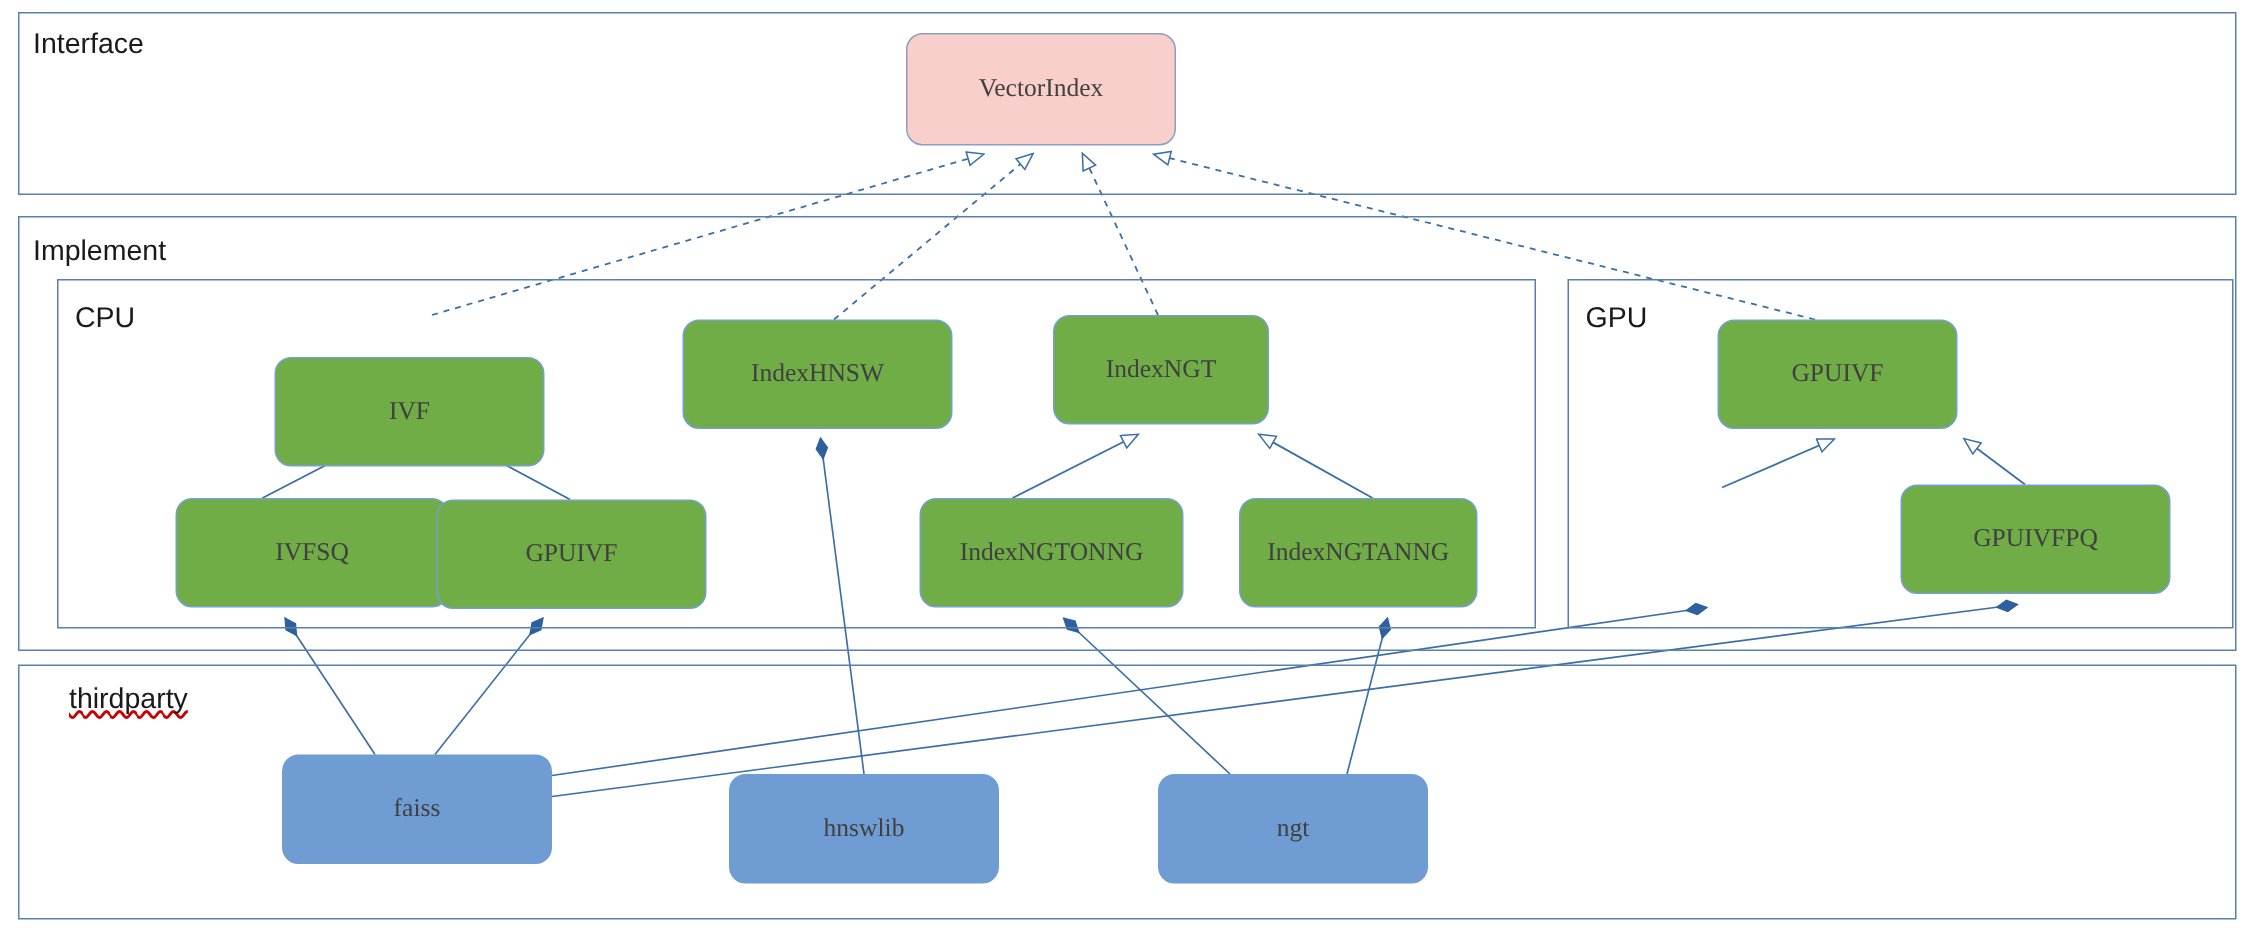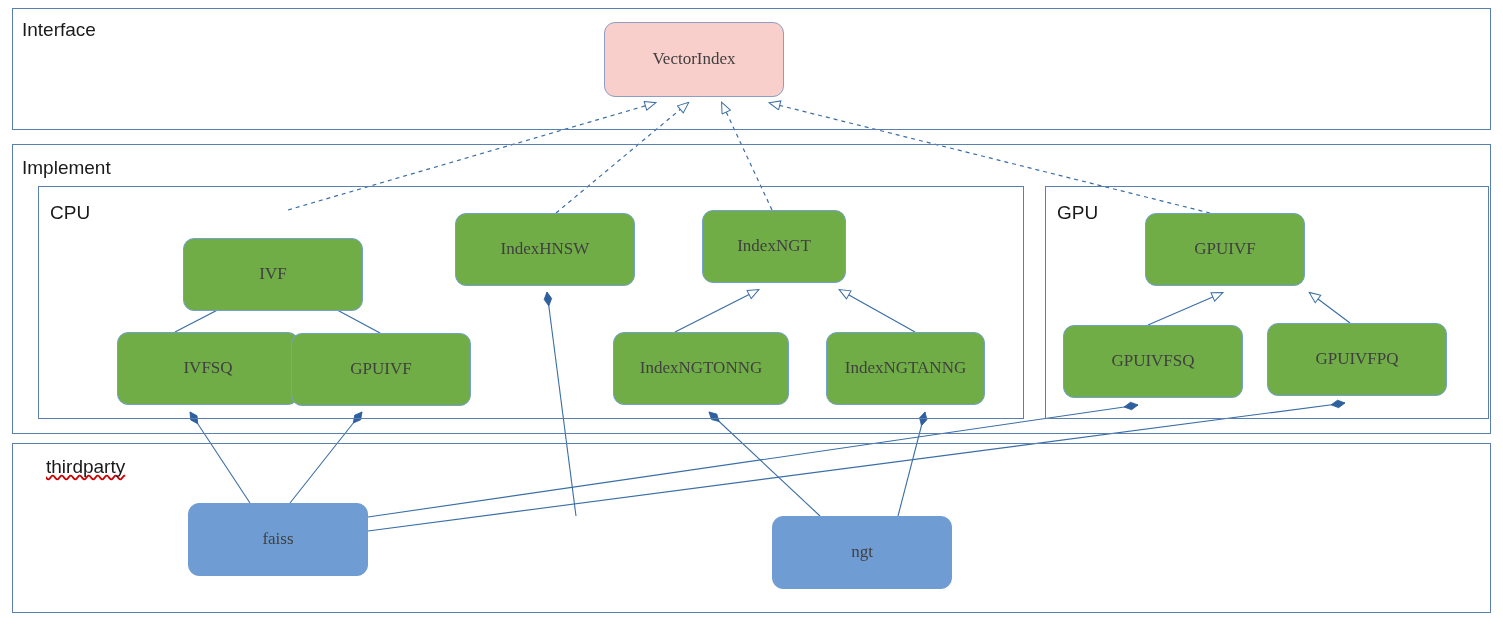--- a/index.html
+++ b/index.html
@@ -127,19 +127,19 @@
   <div class="node impl" style="left:183px; top:210px; width:180px; height:73px;margin-top:28px;">IVF</div>
   <div class="node impl" style="left:455px; top:213px; width:180px; height:73px;">IndexHNSW</div>
   <div class="node impl" style="left:702px; top:210px; width:144px; height:73px;">IndexNGT</div>
 
   <div class="node impl" style="left:71px; top:332px; width:182px; height:73px;margin-left:46px;">IVFSQ</div>
   <div class="node impl" style="left:291px; top:333px; width:180px; height:73px;">GPUIVF</div>
   <div class="node impl" style="left:613px; top:332px; width:176px; height:73px;">IndexNGTONNG</div>
   <div class="node impl" style="left:826px; top:332px; width:159px; height:73px;font-family:Liberation Serif, serif;">IndexNGTANNG</div>
 
   <div class="node impl" style="left:1145px; top:213px; width:160px; height:73px;">GPUIVF</div>
-  <div class="node impl" style="left:1063px; top:325px; width:180px; height:73px;">GPUIVFSQ</div>
   <div class="node impl" style="left:1267px; top:323px; width:180px; height:73px;">GPUIVFPQ</div>
 
   <div class="node third" style="left:188px; top:503px; width:180px; height:73px;">faiss</div>
+  <div class="node third" style="left:486px; top:516px; width:180px; height:73px;">hnswlib</div>
   <div class="node third" style="left:772px; top:516px; width:180px; height:73px;">ngt</div>
 
 </div>
 
 </body></html>

